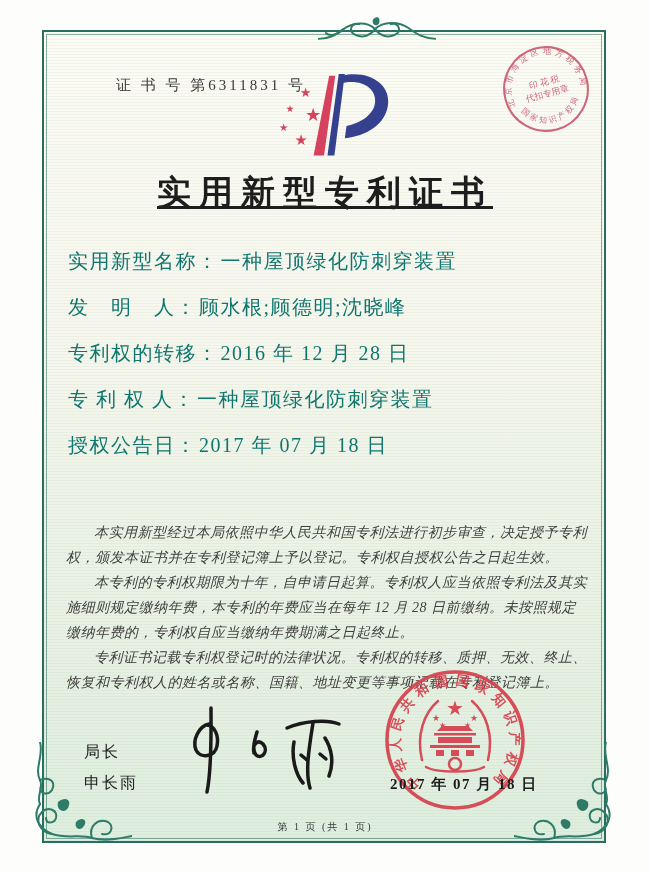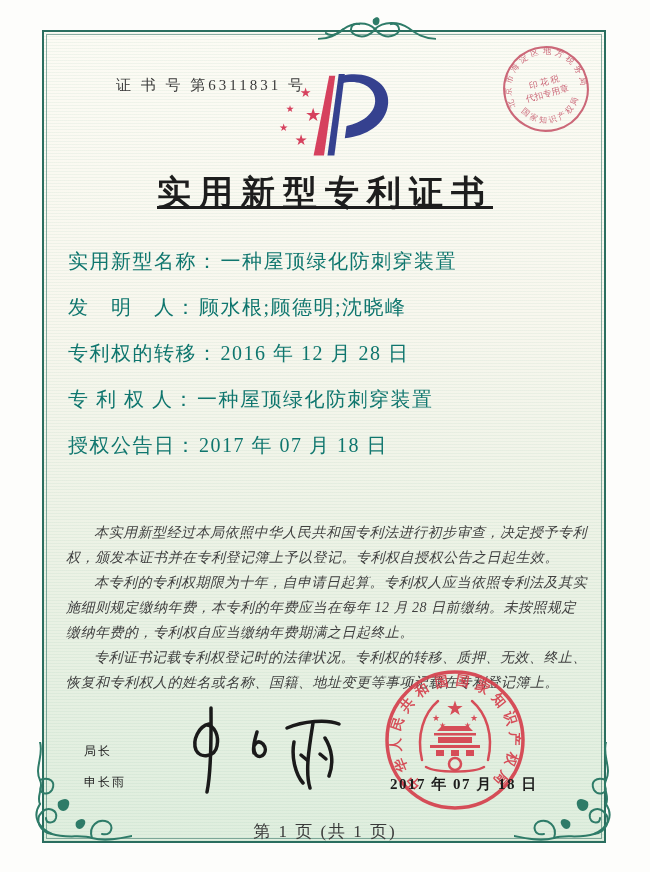--- a/index.html
+++ b/index.html
@@ -41,32 +41,32 @@
   .flabel{margin-right:2px;}
   .body-text{
     position:absolute;left:66px;right:62px;top:512px;z-index:2;
     font-size:14px;line-height:25px;letter-spacing:0.5px;color:#404040;
     font-style:italic;
     margin-top:8px;
   }
   .body-text p{margin:0;text-indent:2em;}
   .officer{
     position:absolute;left:84px;top:736px;z-index:2;
-    font-size:12px;letter-spacing:2px;line-height:31px;color:#222;
+    font-size:16px;letter-spacing:2px;line-height:31px;color:#222;
     font-family:"Liberation Sans","DejaVu Sans",sans-serif;
   }
   .signature{position:absolute;left:175px;top:698px;width:185px;height:100px;z-index:2;}
   .cnipa-seal{position:absolute;left:380px;top:665px;width:150px;height:150px;opacity:0.92;z-index:3;}
   .seal-date{
     position:absolute;left:390px;top:775px;z-index:4;
     font-size:15px;letter-spacing:1.5px;color:#1c1c1c;font-weight:600;
   }
   .footer{
     position:absolute;left:0;right:0;top:820px;text-align:center;z-index:2;
-    font-size:17px;letter-spacing:2px;color:#3a3a3a;
+    font-size:10px;letter-spacing:2px;color:#3a3a3a;
   }
   .orn{position:absolute;z-index:2;}
   .orn-top{left:318px;top:13px;width:118px;height:38px;}
   .orn-bl{left:26px;top:742px;width:106px;height:106px;}
   .orn-br{left:514px;top:742px;width:106px;height:106px;transform:scaleX(-1);}
 </style>
 </head>
 <body>
 
 <div class="frame">

